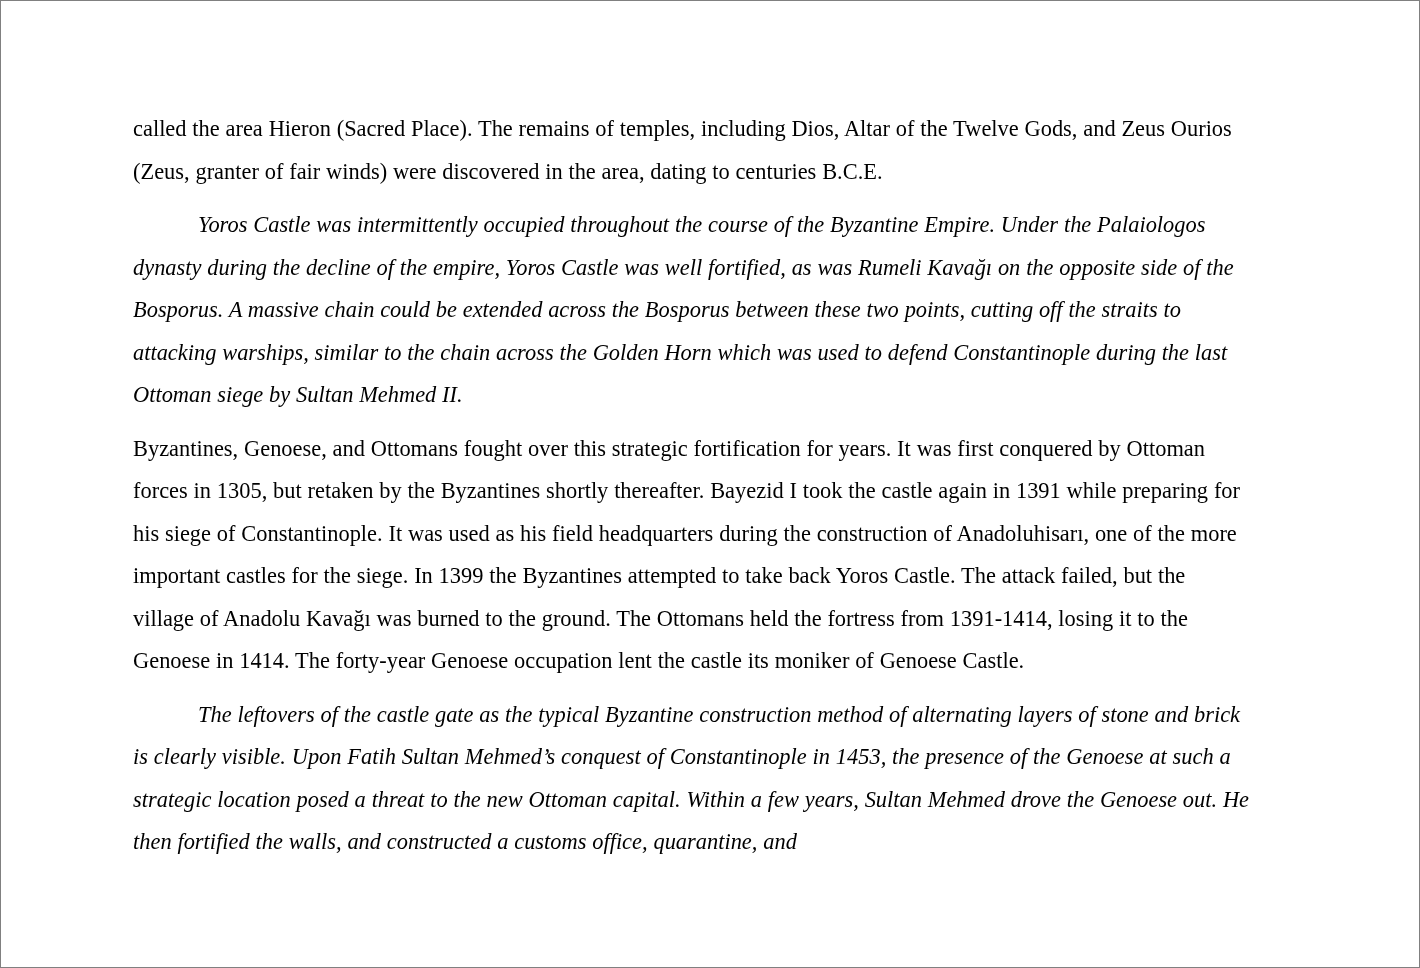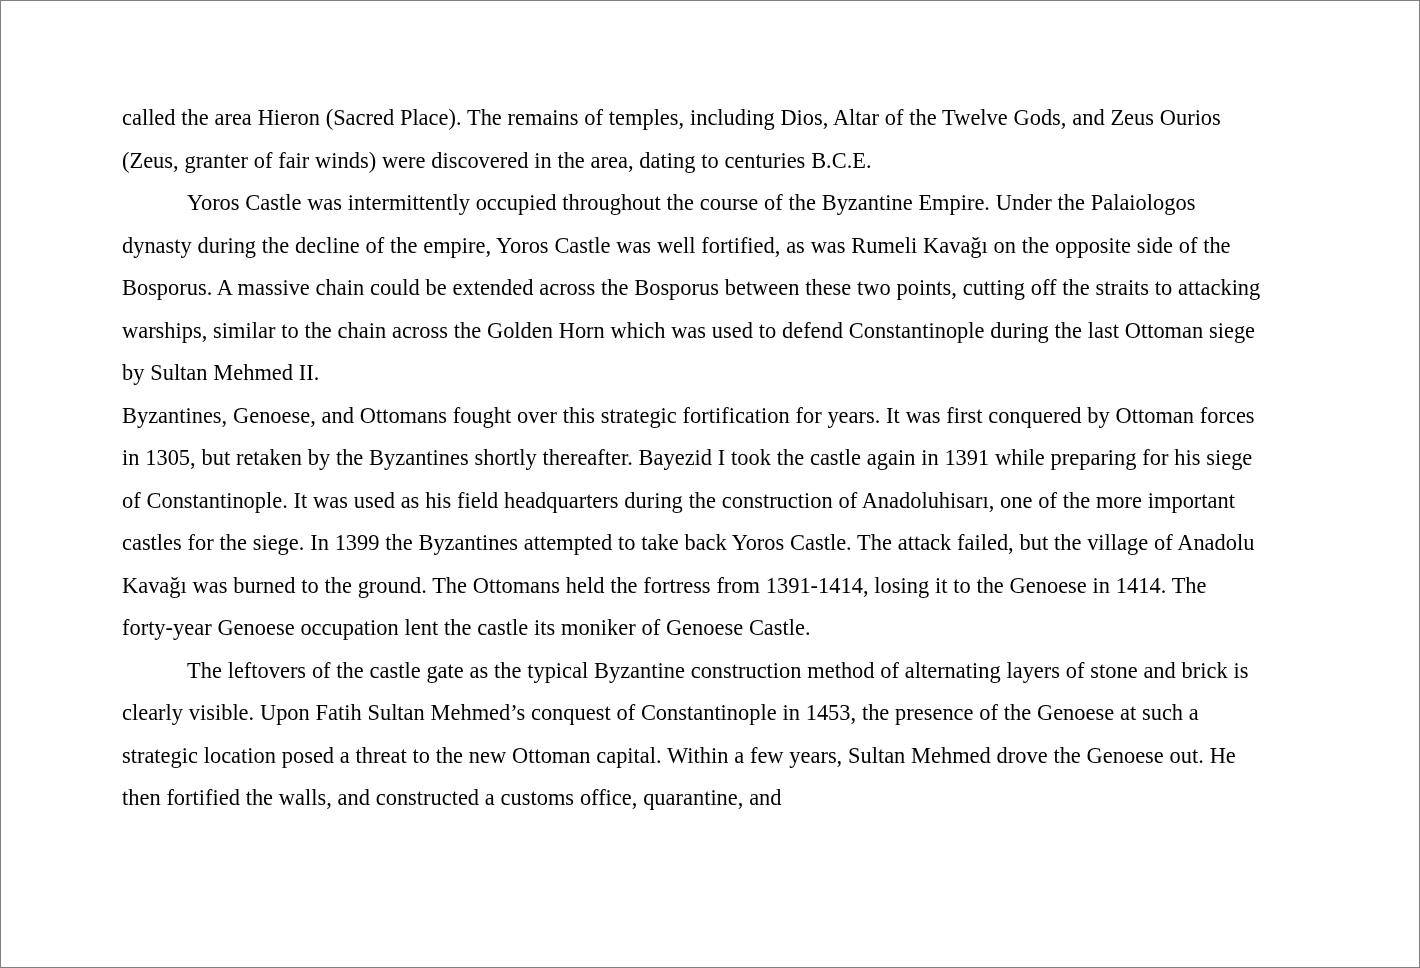--- a/index.html
+++ b/index.html
@@ -21,30 +21,31 @@
     background: #ffffff;
     border: 1px solid #808080;
   }
   .page-body {
     position: absolute;
     left: 121px;
     top: 96px;
     width: 1140px;
   }
   .para {
-    margin: 0;
+    margin: 11px;
     color: #000000;
     font-size: 22.4px;
     line-height: 42.5px;
     text-align: left;
     letter-spacing: 0.01px;
     word-spacing: 0.2px;
   }
   .para.indented {
     text-indent: 65px;
+    font-style: italic;
   }
 </style>
 </head>
 <body>
 
 <div class="page">
   <div class="page-body">
 
     <p class="para">called the area Hieron (Sacred Place). The remains of temples, including Dios, Altar of the Twelve Gods, and Zeus Ourios (Zeus, granter of fair winds) were discovered in the area, dating to centuries B.C.E.</p>
 

